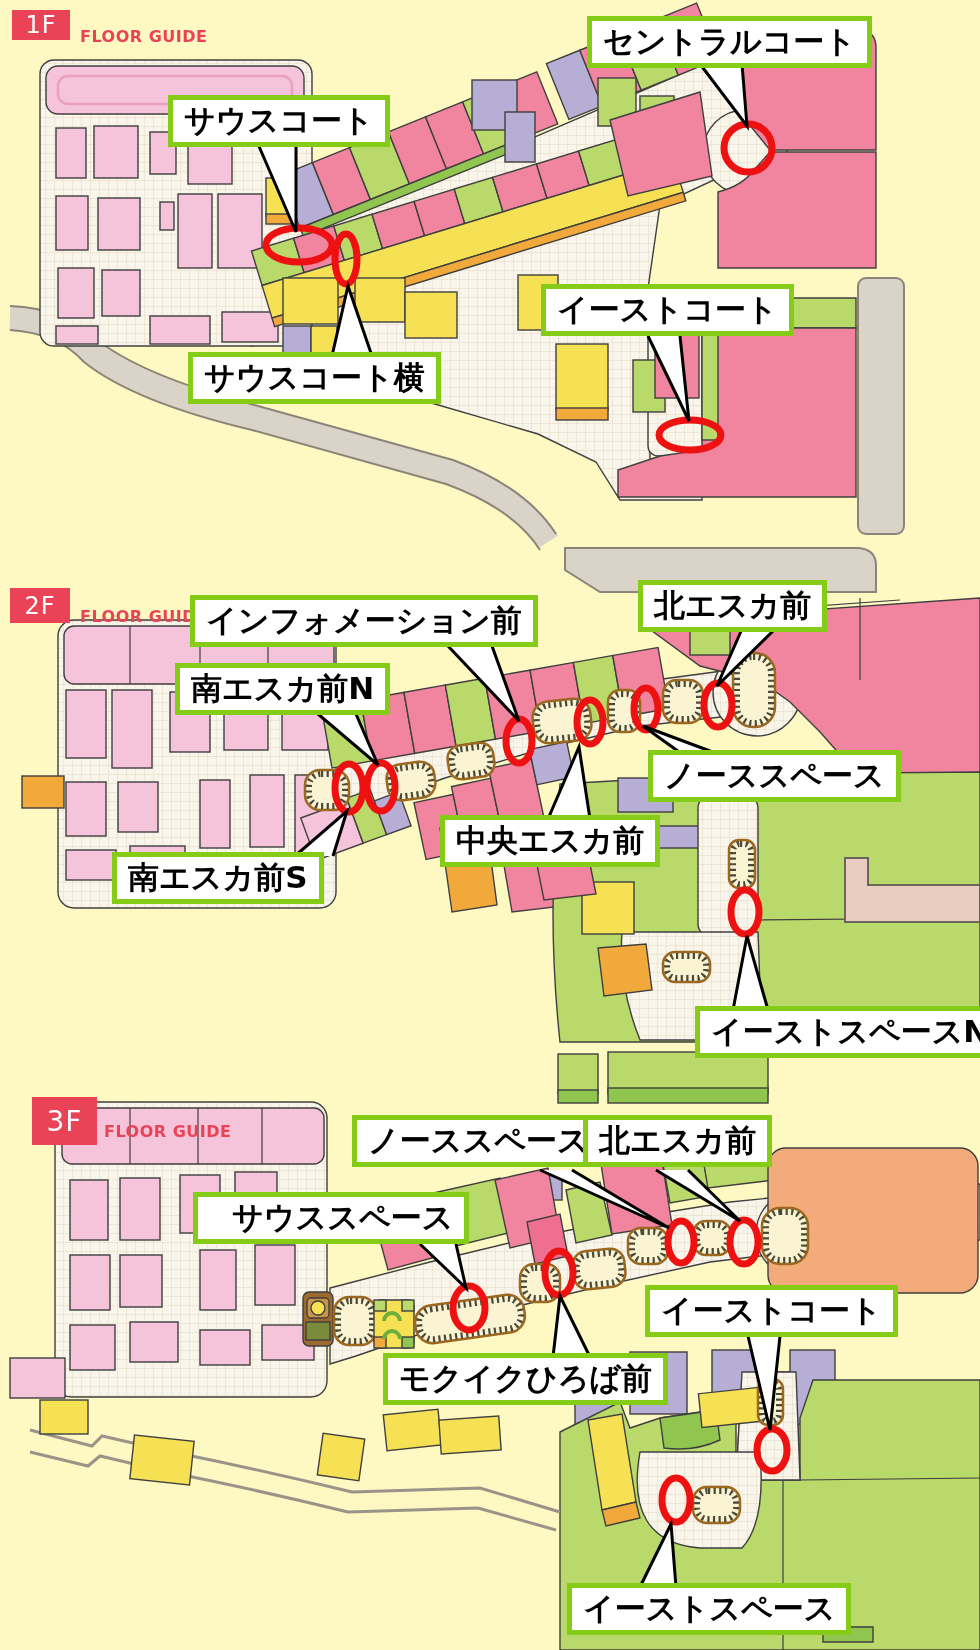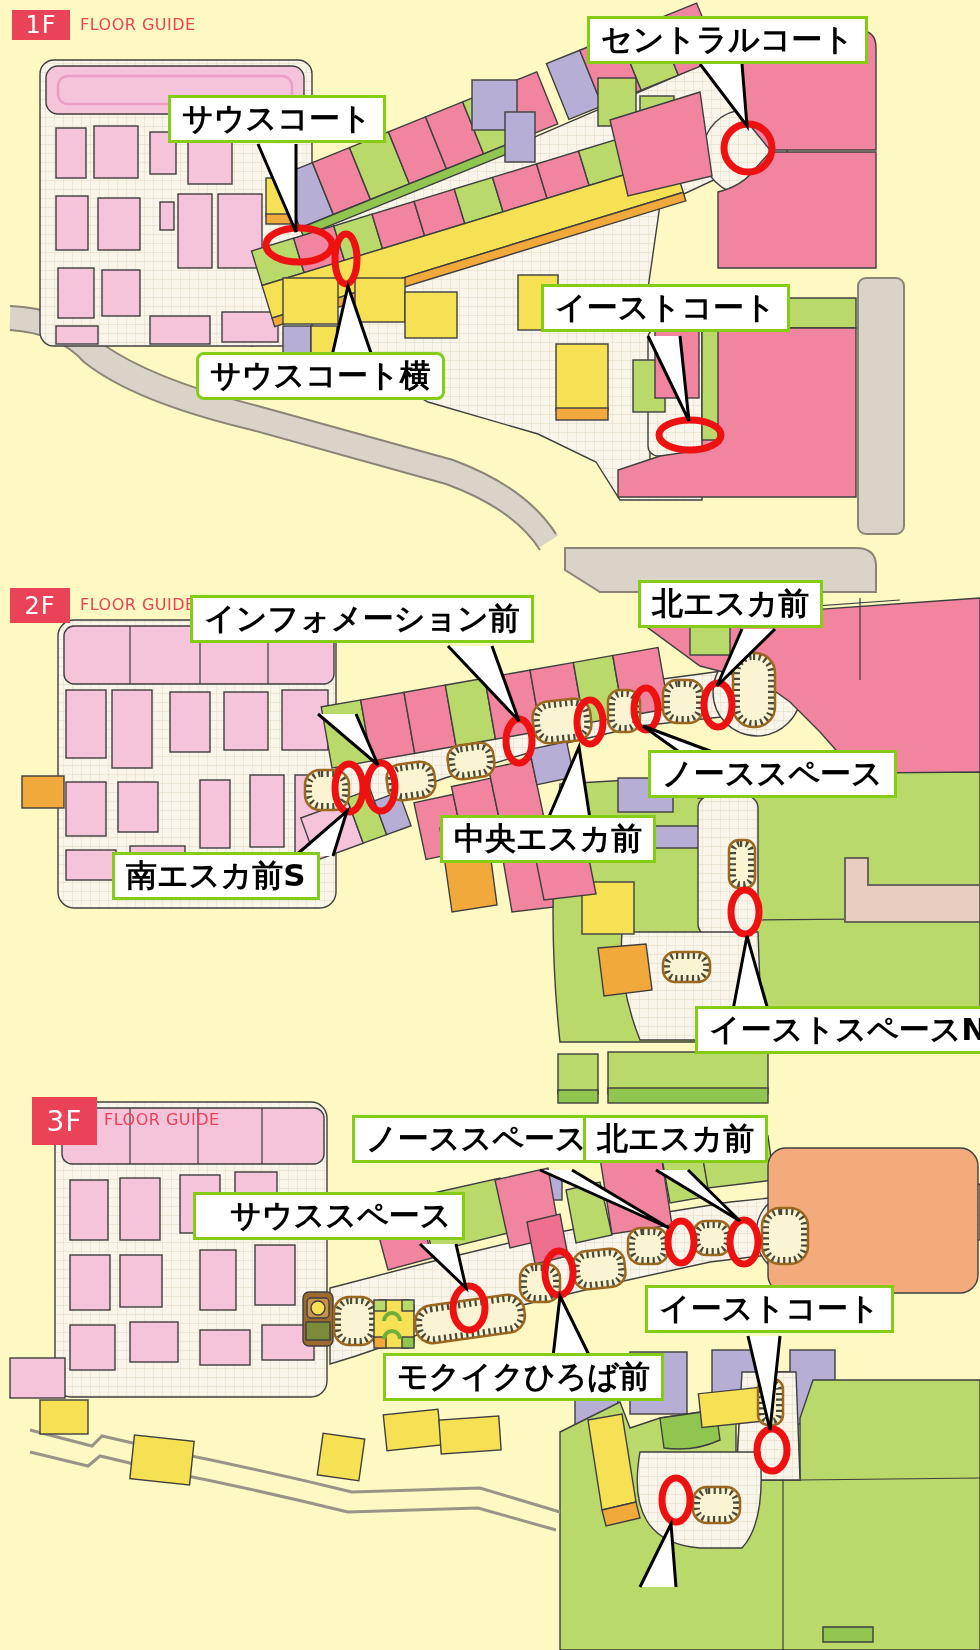--- a/index.html
+++ b/index.html
@@ -18,23 +18,23 @@
   .roadedge{fill:none;stroke:#8a8578;stroke-width:2}
   
   .bo{fill:#fbf4d3;stroke:#9c671f;stroke-width:2.5}
   .bi{fill:none;stroke:#4a4a3a;stroke-width:6;stroke-dasharray:2.2,3.4}
   
   .mk{fill:none;stroke:#ee1111;stroke-width:7}
   .tail{fill:#fff;stroke:#000;stroke-width:3;stroke-linejoin:miter}
   
   .badge{position:absolute;background:#ea4256;color:#fff;display:flex;
          align-items:center;justify-content:center;font-size:24px;letter-spacing:1px;}
-  .guide{position:absolute;color:#ea4256;font-size:16px;font-weight:normal;letter-spacing:.5px;}
-  
-  .callout{position:absolute;background:#fff;border:3px solid #84cc16;color:#000;
+  .guide{position:absolute;color:#ea4256;font-size:16px;font-weight:bold;letter-spacing:.5px;margin-top:12px;}
+  
+  .callout{position:absolute;background:#fff;border:5px solid #84cc16;color:#000;
            font-weight:bold;font-size:31px;line-height:1.15;padding:3px 11px;
            white-space:nowrap;z-index:30;}
   .tails{z-index:20}
 </style>
 </head>
 <body>
 
 <div id="stage">
 
 <svg width="980" height="1650" viewBox="0 0 980 1650">
@@ -368,28 +368,30 @@
 
 <div class="badge" style="left:10px;top:588px;width:60px;height:35px;">2F</div>
 <div class="guide" style="left:80px;top:595px;">FLOOR GUIDE</div>
 
 <div class="badge" style="left:32px;top:1088px;width:65px;height:48px;font-size:28px;margin-top:9px;">3F</div>
 <div class="guide" style="left:104px;top:1110px;">FLOOR GUIDE</div>
 
 <div class="callout" style="left:168px;top:95px;">サウスコート</div>
 <div class="callout" style="left:587px;top:16px;">セントラルコート</div>
 <div class="callout" style="left:541px;top:284px;">イーストコート</div>
-<div class="callout" style="left:196px;top:352px;border-radius:8px;">サウスコート横</div>
+<div class="callout" style="left:188px;top:352px;">サウスコート横</div>
 
 <div class="callout" style="left:190px;top:595px;">インフォメーション前</div>
 <div class="callout" style="left:638px;top:580px;">北エスカ前</div>
+<div class="callout" style="left:175px;top:663px;">南エスカ前N</div>
 <div class="callout" style="left:648px;top:750px;">ノーススペース</div>
 <div class="callout" style="left:440px;top:815px;">中央エスカ前</div>
 <div class="callout" style="left:112px;top:852px;">南エスカ前S</div>
 <div class="callout" style="left:695px;top:1006px;">イーストスペースN</div>
 
 <div class="callout" style="left:352px;top:1115px;">ノーススペース</div>
 <div class="callout" style="left:583px;top:1115px;">北エスカ前</div>
 <div class="callout" style="left:193px;top:1192px;padding-left:34px;">サウススペース</div>
 <div class="callout" style="left:645px;top:1285px;">イーストコート</div>
 <div class="callout" style="left:383px;top:1353px;">モクイクひろば前</div>
+<div class="callout" style="left:567px;top:1583px;">イーストスペース</div>
 
 </div>
 
 </body></html>

